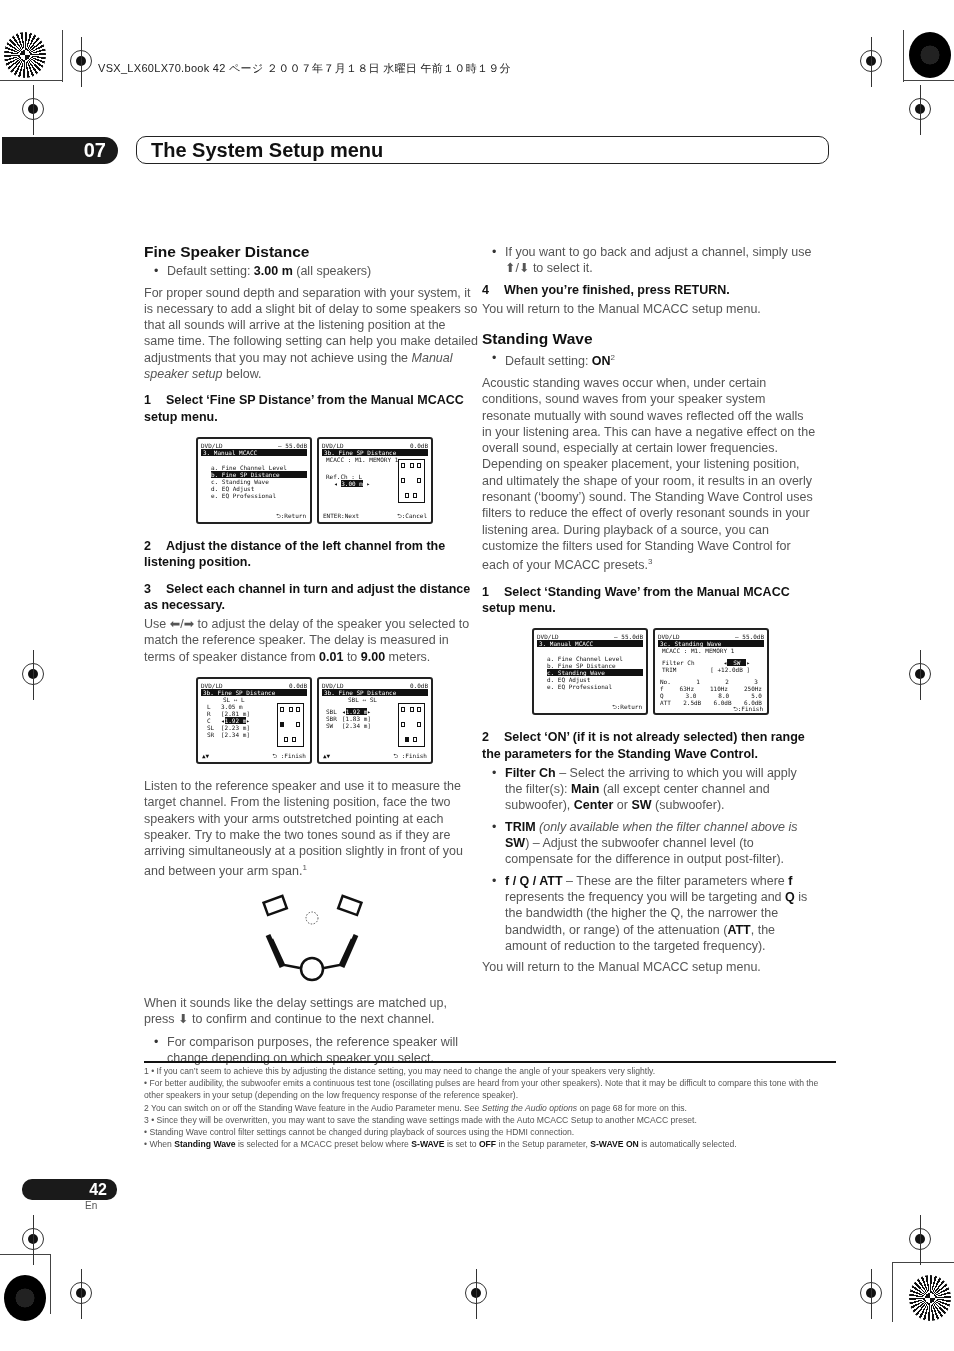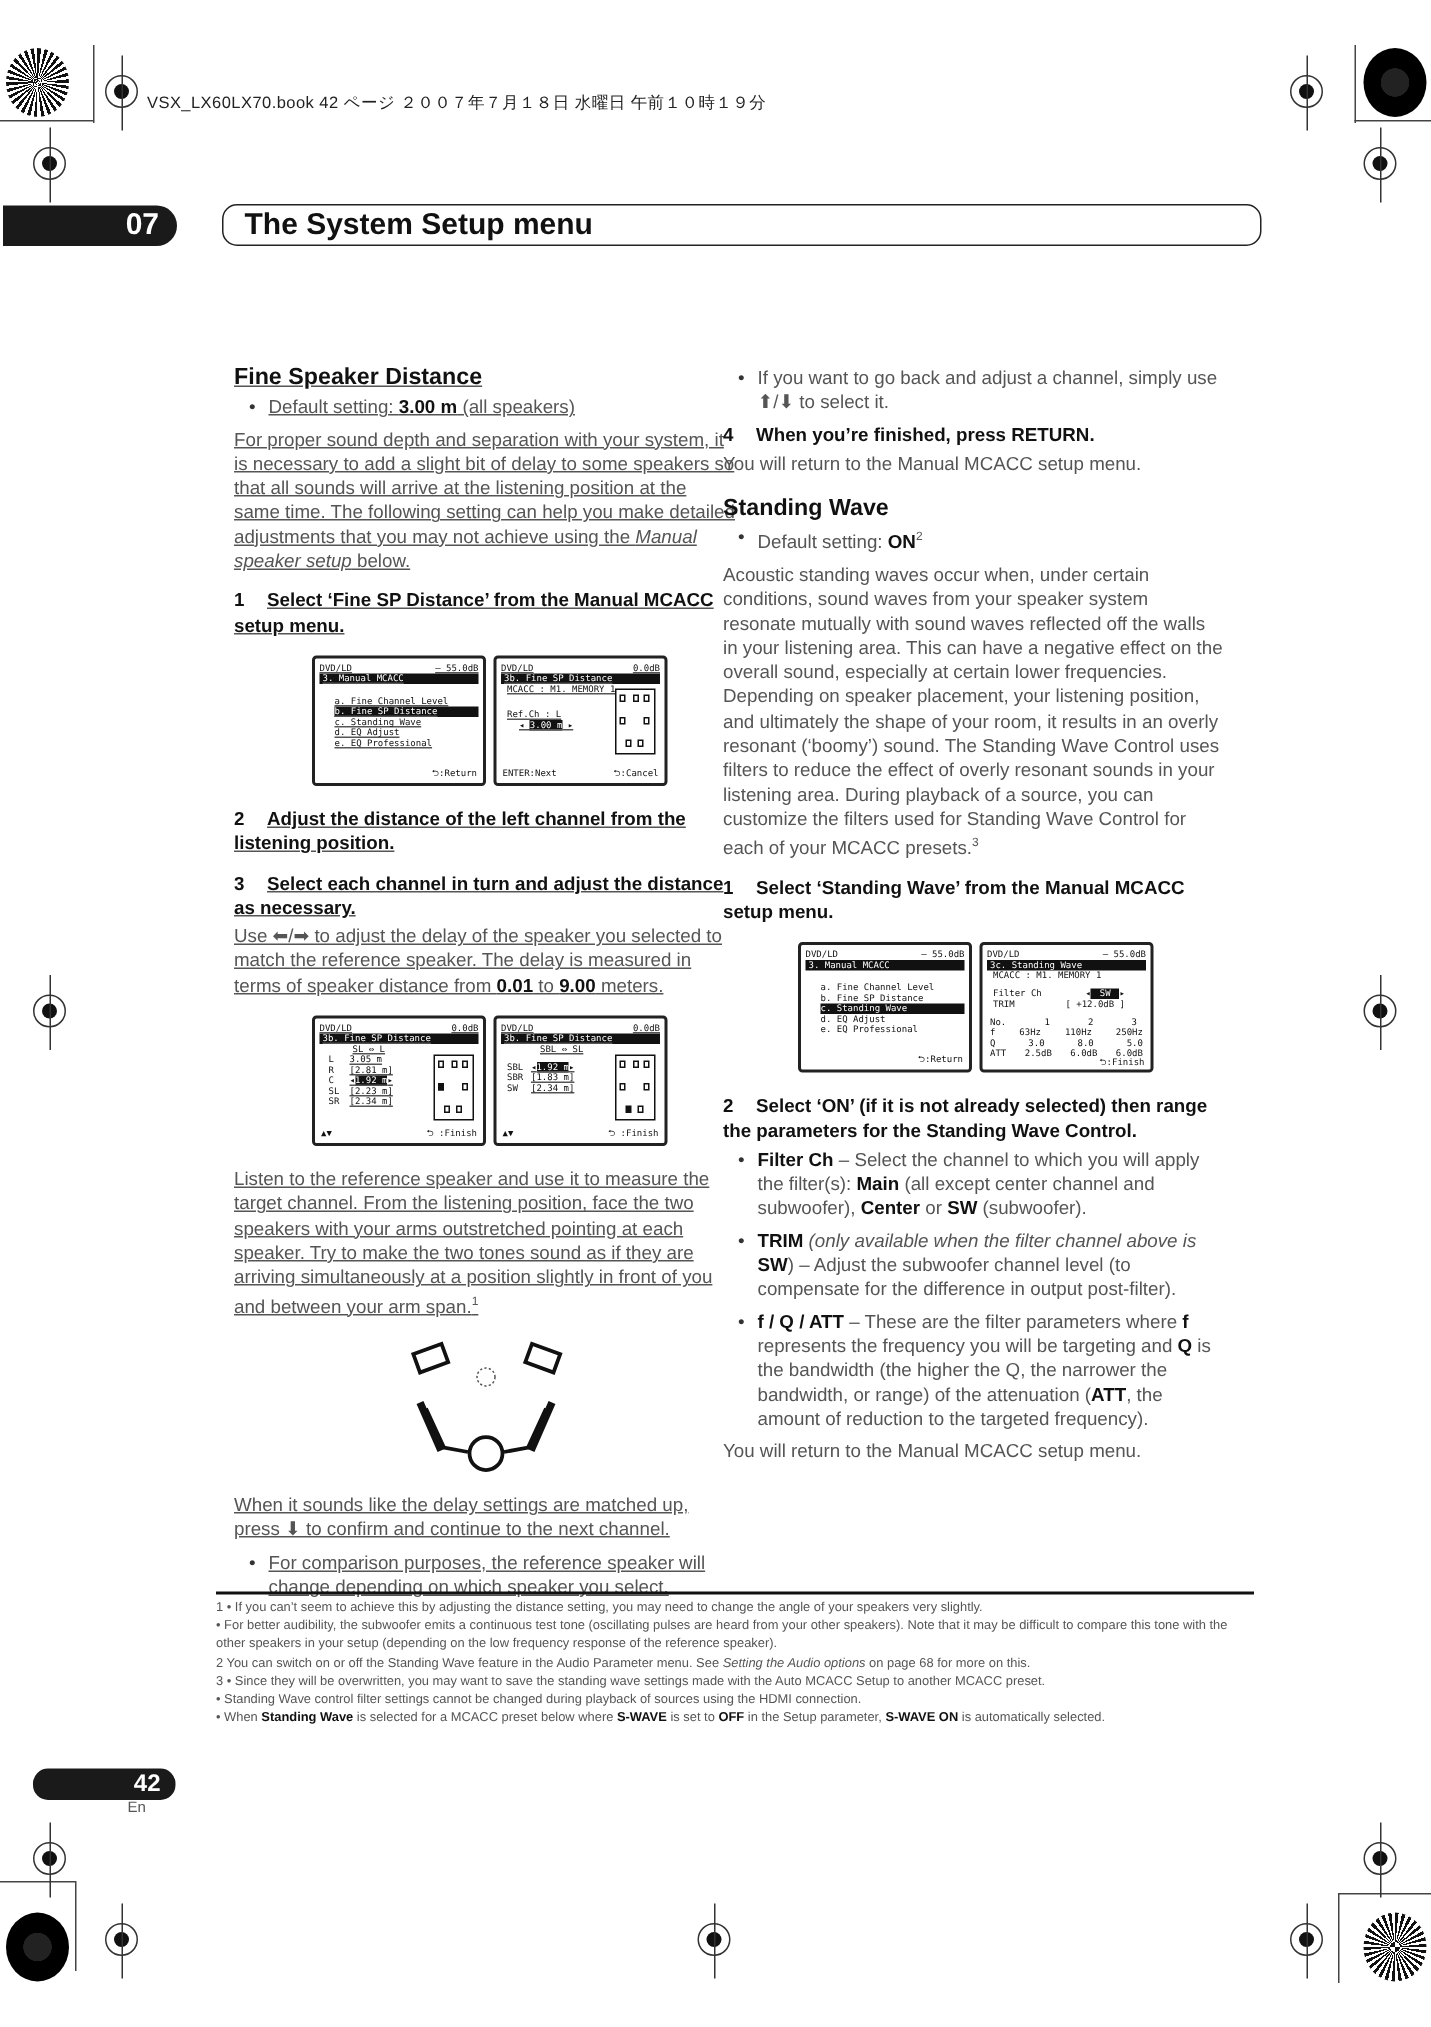--- a/index.html
+++ b/index.html
@@ -14,25 +14,25 @@
   .vline { position: absolute; width: 1px; background: #444; }
   .target { position: absolute; width: 42px; height: 46px; border-radius: 50%;
     background: repeating-conic-gradient(#111 0deg 6deg, #fff 6deg 12deg); }
   .target.dark { background: radial-gradient(circle, #222 0 30%, #000 31% 100%); }
 
   .file-header { position: absolute; left: 98px; top: 61px; font-size: 11px; color: #222; letter-spacing: 0.3px; }
 
   
   .chapter-tab { position: absolute; left: 2px; top: 137px; width: 116px; height: 27px; background: #1a1a1a;
     border-radius: 0 14px 14px 0; color: #fff; font-weight: bold; font-size: 20px; text-align: right; padding-right: 12px; line-height: 27px; }
-  .chapter-title-box { position: absolute; left: 148px; top: 136px; width: 693px; height: 28px; border: 1px solid #222;
+  .chapter-title-box { position: absolute; left: 136px; top: 136px; width: 693px; height: 28px; border: 1px solid #222;
     border-radius: 10px; padding-left: 14px; font-size: 20px; font-weight: bold; color: #111; line-height: 26px; }
 
   .col { position: absolute; width: 334px; font-size: 12.5px; line-height: 16.3px; color: #555; }
-  .col-left { left: 156px; top: 244px; text-decoration: underline; }
+  .col-left { left: 144px; top: 244px; }
   .col-right { left: 482px; top: 244px; }
 
   h2 { font-size: 15.5px; font-weight: bold; color: #111; margin-bottom: 3px; }
   .bullet { position: relative; padding-left: 23px; margin-bottom: 5px; }
   .bullet::before { content: "•"; position: absolute; left: 10px; top: 0; color: #333; }
   p { margin-bottom: 6px; }
   .step { font-weight: bold; color: #111; margin-top: 10px; margin-bottom: 3px; }
   .step .num { display: inline-block; width: 22px; }
   b { color: #111; }
   sup { font-size: 8px; }
@@ -305,21 +305,21 @@
       </div>
       <div class="foot" style="bottom:1px">
           <span></span>
           <span>⮌:Finish</span>
         </div>
     </div>
   </div>
 
   <div class="step"><span class="num">2</span><span>Select ‘ON’ (if it is not already selected) then range the parameters for the Standing Wave Control.</span></div>
   <div class="bullet">
-    <b>Filter Ch</b><span> – Select the channel to which you will apply the filter(s): </span><b>Main</b><span> (all except center channel and subwoofer), </span><b>Center</b><span> or </span><b>SW</b><span> (subwoofer).</span>
+    <b>Filter Ch</b><span> – Select the arriving to which you will apply the filter(s): </span><b>Main</b><span> (all except center channel and subwoofer), </span><b>Center</b><span> or </span><b>SW</b><span> (subwoofer).</span>
   </div>
   <div class="bullet">
     <b>TRIM</b><i> (only available when the filter channel above is </i><b>SW</b><span>) – Adjust the subwoofer channel level (to compensate for the difference in output post-filter).</span>
   </div>
   <div class="bullet">
     <b>f / Q / ATT</b><span> – These are the filter parameters where </span><b>f</b><span> represents the frequency you will be targeting and </span><b>Q</b><span> is the bandwidth (the higher the Q, the narrower the bandwidth, or range) of the attenuation (</span><b>ATT</b><span>, the amount of reduction to the targeted frequency).</span>
   </div>
   <p>You will return to the Manual MCACC setup menu.</p>
 </div>
 

